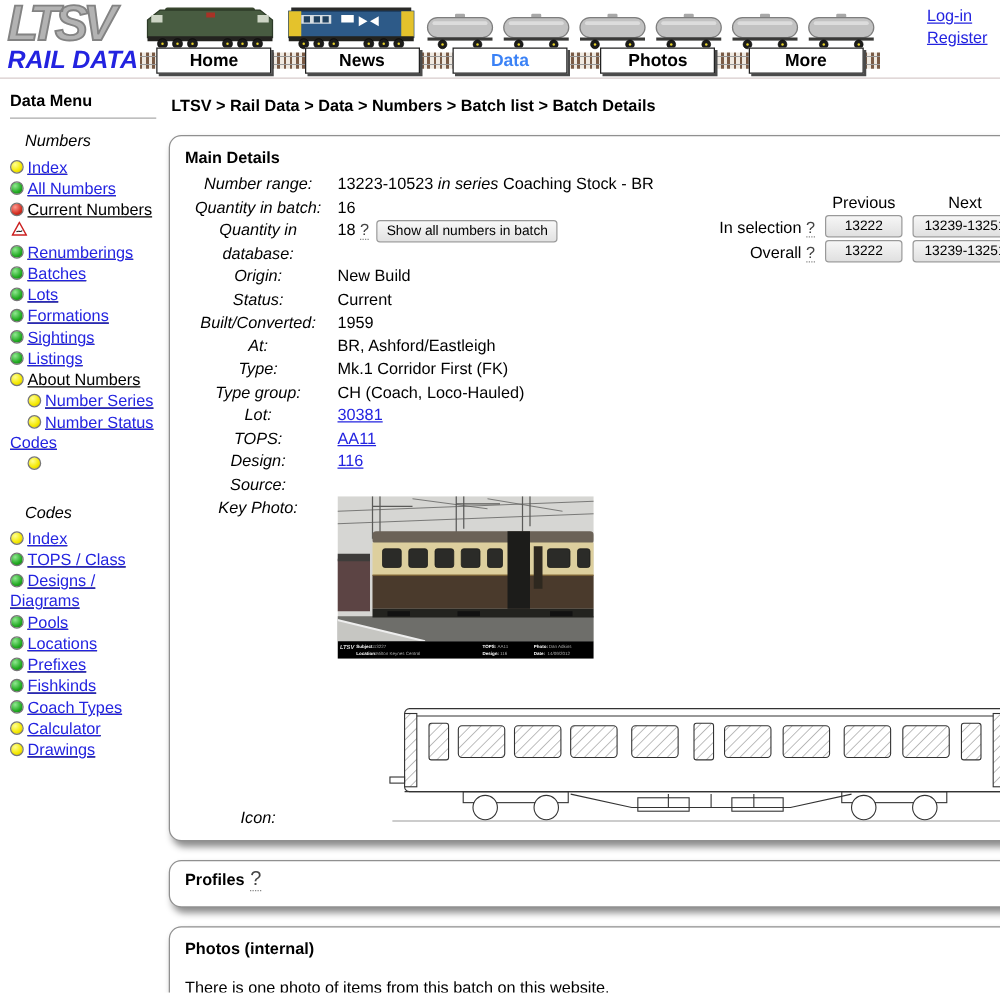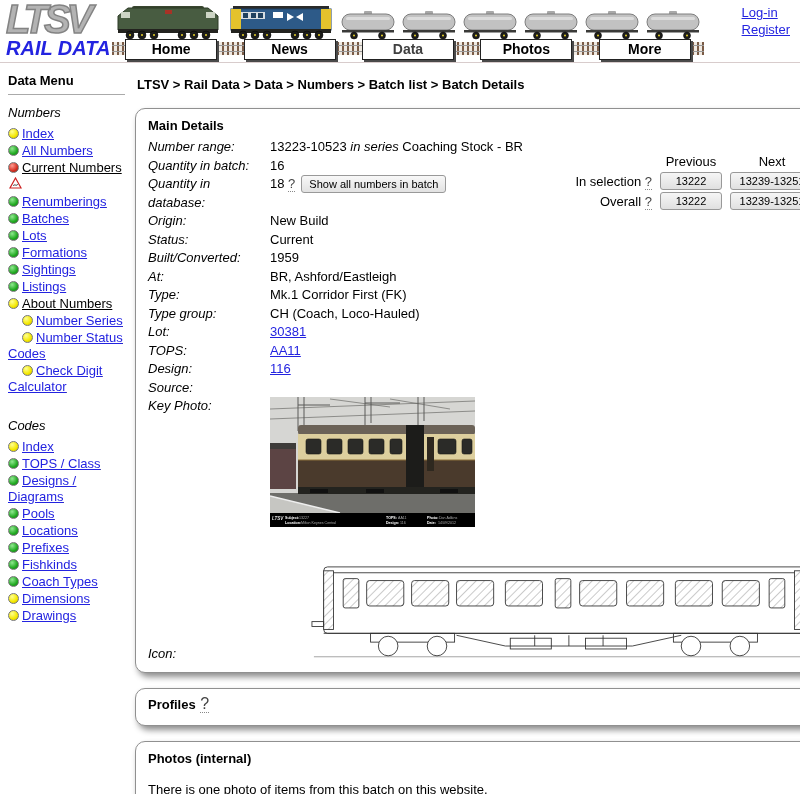--- a/index.html
+++ b/index.html
@@ -14,34 +14,34 @@
   .logo-sub { font-size:20px; font-weight:bold; font-style:italic; color:#2323e0;
     letter-spacing:0; line-height:20px; }
   .trains { position:absolute; left:112px; top:2px; width:592px; height:38px;
     display:flex; align-items:flex-end; gap:1px; overflow:hidden; }
   .track-band { position:absolute; left:112px; top:42px; width:592px; height:13px;
     background:
      linear-gradient(to bottom, transparent 3px, #9a9a9a 3px, #9a9a9a 4px, transparent 4px,
        transparent 9px, #9a9a9a 9px, #9a9a9a 10px, transparent 10px),
      repeating-linear-gradient(90deg, #7a5b46 0px, #7a5b46 2px, #efe9e1 2px, #efe9e1 5px); }
   .nav-row { position:absolute; left:112px; top:38px; width:592px; height:22px;
-    display:flex; justify-content:space-around; align-items:center; }
+    display:flex; justify-content:space-around; }
   .navbtn { width:92px; height:21px; background:#fff; border:1px solid #222;
     box-shadow:2px 2px 0 #4a4a4a; font-size:14px; font-weight:bold; line-height:19px;
     text-align:center; cursor:pointer; }
-  .navbtn.active { color:#404040; }
+  .navbtn.active { color:#3b82f6; }
   .auth { position:absolute; right:10px; top:4px; font-size:13px; line-height:17px; }
   .auth a { display:block; color:#2323e0; text-decoration:underline; }
 
   
   .layout { display:flex; }
   .sidebar { width:133px; padding:10px 4px 10px 8px; flex-shrink:0; }
   .sidebar-title { font-size:13px; font-weight:bold; margin-bottom:6px; }
   .sidebar hr { border:none; border-top:1px solid #aaa; margin:0 4px 10px 0; }
-  .sec-head { font-size:13px; font-style:italic; margin:4px 0 6px; }
+  .sec-head { font-size:13px; font-style:italic; margin:4px 12px 6px; }
   .sec-gap { height:18px; }
   .sitem { font-size:13px; line-height:16px; margin-bottom:1px;text-decoration:underline; }
   .sitem.ind { text-indent:14px; }
   .dot { display:inline-block; width:11px; height:11px; border-radius:50%;
     border:1px solid #777; vertical-align:-1px; margin-right:3px; }
   .dot.yellow { background:radial-gradient(circle at 35% 30%, #ffff90, #f4e800 60%, #c8b800); }
   .dot.green  { background:radial-gradient(circle at 35% 30%, #90e890, #22aa22 60%, #0d7a0d); }
   .dot.red    { background:radial-gradient(circle at 35% 30%, #ff9a90, #d43022 60%, #9a1408); }
   .sitem a { color:#2323e0; text-decoration:underline; }
   .hazard { display:inline-block; margin-left:1px; }
@@ -49,21 +49,21 @@
   .main { flex:1; padding:10px 14px 0 2px; }
   .breadcrumb { font-size:13px; font-weight:bold; margin:4px 0 16px 2px; }
 
   .panel { background:#fff; border:1px solid #909090; border-radius:10px;
     box-shadow:3px 4px 6px rgba(0,0,0,0.45); padding:9px 12px; margin-bottom:15px;
     position:relative; }
   .panel-title { font-size:13px; font-weight:bold; margin-bottom:5px; }
 
   
   .drow { display:flex; font-size:13px; line-height:18.5px; }
-  .dlabel { width:122px; flex-shrink:0; text-align:left; font-style:italic; padding-right:5px; }
+  .dlabel { width:122px; flex-shrink:0; text-align:center; font-style:italic; padding-right:5px; }
   .dvalue { flex:1; }
   .dvalue a { color:#2323e0; text-decoration:underline; }
   .iseries { font-style:italic; }
   .help { border-bottom:1px dotted #888; color:#444; cursor:help; }
   .mini-btn { font-family:"Liberation Sans",sans-serif; font-size:11px; margin-left:6px;
     padding:2px 7px; background:linear-gradient(#f8f8f8,#e2e2e2); border:1px solid #999;
     border-radius:3px; cursor:pointer; }
   .photo-row { align-items:flex-start; }
   .icon-row { align-items:flex-end;gap:40px; }
 
@@ -311,34 +311,34 @@
     </div>
     <div class="sitem"><span class="dot green"></span><a href="#">Renumberings</a></div>
     <div class="sitem"><span class="dot green"></span><a href="#">Batches</a></div>
     <div class="sitem"><span class="dot green"></span><a href="#">Lots</a></div>
     <div class="sitem"><span class="dot green"></span><a href="#">Formations</a></div>
     <div class="sitem"><span class="dot green"></span><a href="#">Sightings</a></div>
     <div class="sitem"><span class="dot green"></span><a href="#">Listings</a></div>
     <div class="sitem"><span class="dot yellow"></span><span>About Numbers</span></div>
     <div class="sitem ind"><span class="dot yellow"></span><a href="#">Number Series</a></div>
     <div class="sitem ind"><span class="dot yellow"></span><a href="#">Number Status Codes</a></div>
-    <div class="sitem ind"><span class="dot yellow"></span><a href="#">Check Digit Calculator</a></div>
+    <div class="sitem ind"><span class="dot yellow"></span></div>
 
     <div class="sec-gap"></div>
     <div class="sec-head">Codes</div>
 
     <div class="sitem"><span class="dot yellow"></span><a href="#">Index</a></div>
     <div class="sitem"><span class="dot green"></span><a href="#">TOPS / Class</a></div>
     <div class="sitem"><span class="dot green"></span><a href="#">Designs / Diagrams</a></div>
     <div class="sitem"><span class="dot green"></span><a href="#">Pools</a></div>
     <div class="sitem"><span class="dot green"></span><a href="#">Locations</a></div>
     <div class="sitem"><span class="dot green"></span><a href="#">Prefixes</a></div>
     <div class="sitem"><span class="dot green"></span><a href="#">Fishkinds</a></div>
     <div class="sitem"><span class="dot green"></span><a href="#">Coach Types</a></div>
-    <div class="sitem"><span class="dot yellow"></span><a href="#">Dimensions</a></div>
+    <div class="sitem"><span class="dot yellow"></span><a href="#">Calculator</a></div>
     <div class="sitem"><span class="dot yellow"></span><a href="#">Drawings</a></div>
   </div>
 
   <div class="main">
     <div class="breadcrumb">LTSV &gt; Rail Data &gt; Data &gt; Numbers &gt; Batch list &gt; Batch Details</div>
 
     <div class="panel">
       <div class="panel-title">Main Details</div>
 
       <div class="prevnext">

